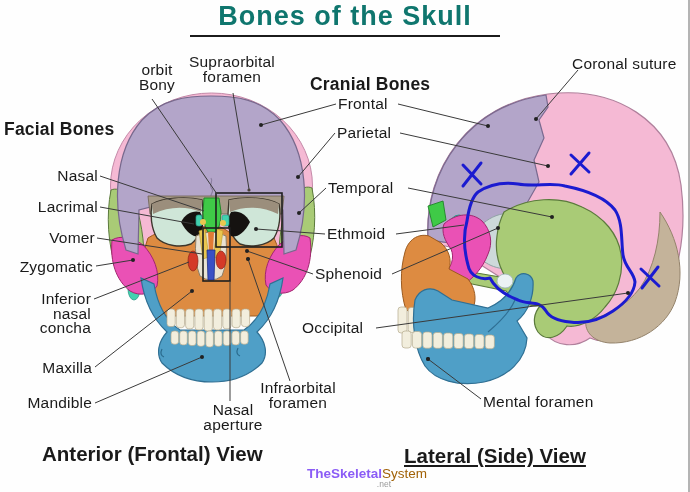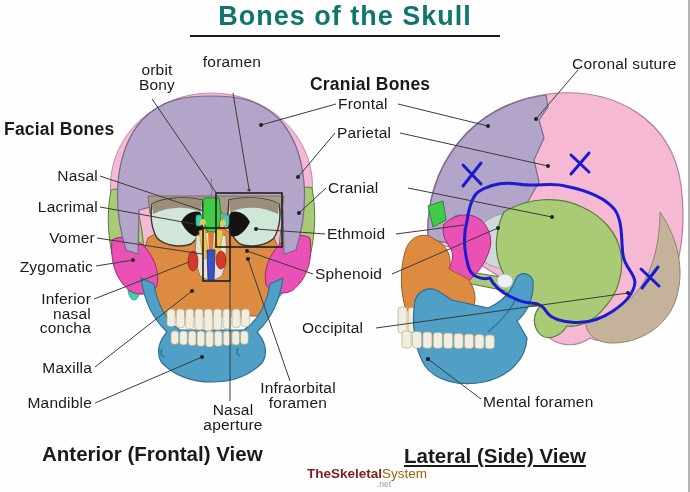--- a/index.html
+++ b/index.html
@@ -14,21 +14,21 @@
     font-size:27px;font-weight:bold;letter-spacing:1px;color:#0f766e;
   }
   .title-underline{position:absolute;left:190px;top:35px;width:310px;height:2px;background:#1b1b1b;}
   .lbl{position:absolute;font-size:15.5px;line-height:15px;letter-spacing:.2px;white-space:nowrap;}
   .lbl.rt{text-align:right;}
   .lbl.ctr{text-align:center;}
   .lbl.multi span{display:block;line-height:14.5px;}
   .grp{position:absolute;font-size:17.5px;font-weight:bold;letter-spacing:.2px;white-space:nowrap;}
   .view-heading{position:absolute;font-size:20.5px;font-weight:bold;text-align:left;white-space:nowrap;}
   .watermark{position:absolute;left:307px;top:467px;width:84px;font-size:13.5px;line-height:13px;text-align:left;}
-  .watermark .wm-bold{font-weight:bold;color:#7f1d1d;}
+  .watermark .wm-bold{font-weight:bold;color:#8b5cf6;}
   .watermark .wm-light{color:#a16207;}
   .watermark .wm-net{display:block;text-align:right;font-size:8.5px;color:#9a9a9a;line-height:8px;}
   .leader{stroke:#3a3a3a;stroke-width:1;}
   .dot{fill:#222222;}
   .box{fill:none;stroke:#1f1f1f;stroke-width:1.6;}
 </style>
 </head>
 <body>
 
 <div class="stage">
@@ -210,26 +210,27 @@
     <span>concha</span>
   </div>
   <div class="lbl rt" style="left:4px;top:360px;width:88px;">Maxilla</div>
   <div class="lbl rt" style="left:4px;top:395px;width:88px;">Mandible</div>
 
   <div class="lbl ctr multi" style="left:97px;top:63px;width:120px;">
     <span>orbit</span>
     <span>Bony</span>
   </div>
   <div class="lbl ctr multi" style="left:172px;top:55px;width:120px;">
+    <span>Supraorbital</span>
     <span>foramen</span>
   </div>
 
   <div class="lbl" style="left:338px;top:96px;">Frontal</div>
   <div class="lbl" style="left:337px;top:125px;">Parietal</div>
-  <div class="lbl" style="left:328px;top:180px;">Cranial</div>
+  <div class="lbl" style="left:328px;top:180px;">Temporal</div>
   <div class="lbl" style="left:327px;top:226px;">Ethmoid</div>
   <div class="lbl" style="left:315px;top:266px;">Sphenoid</div>
   <div class="lbl" style="left:302px;top:320px;">Occipital</div>
 
   <div class="lbl ctr multi" style="left:238px;top:381px;width:120px;">
     <span>Infraorbital</span>
     <span>foramen</span>
   </div>
   <div class="lbl ctr multi" style="left:173px;top:403px;width:120px;">
     <span>Nasal</span>

